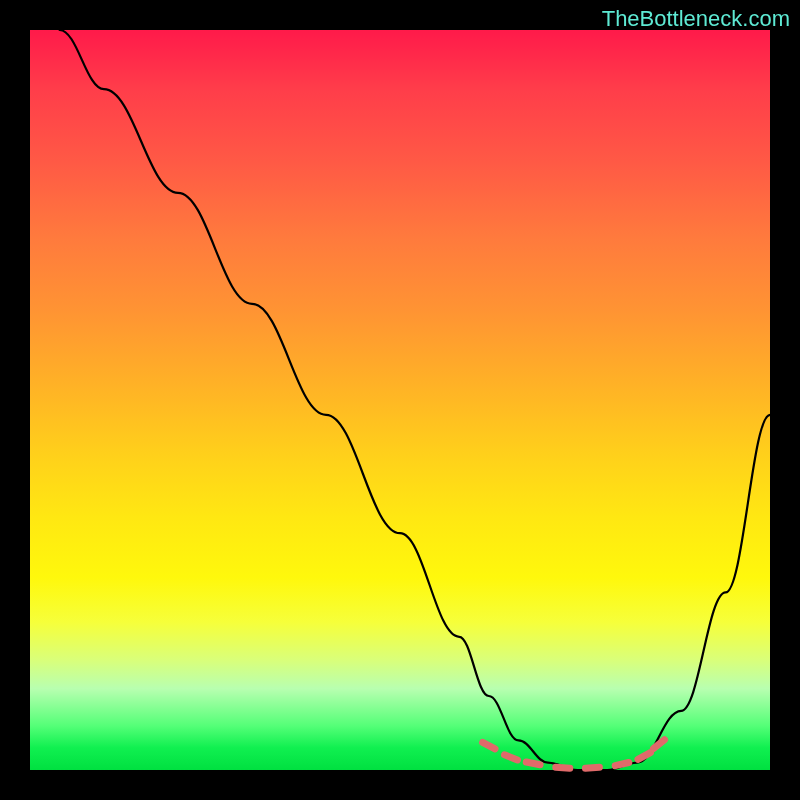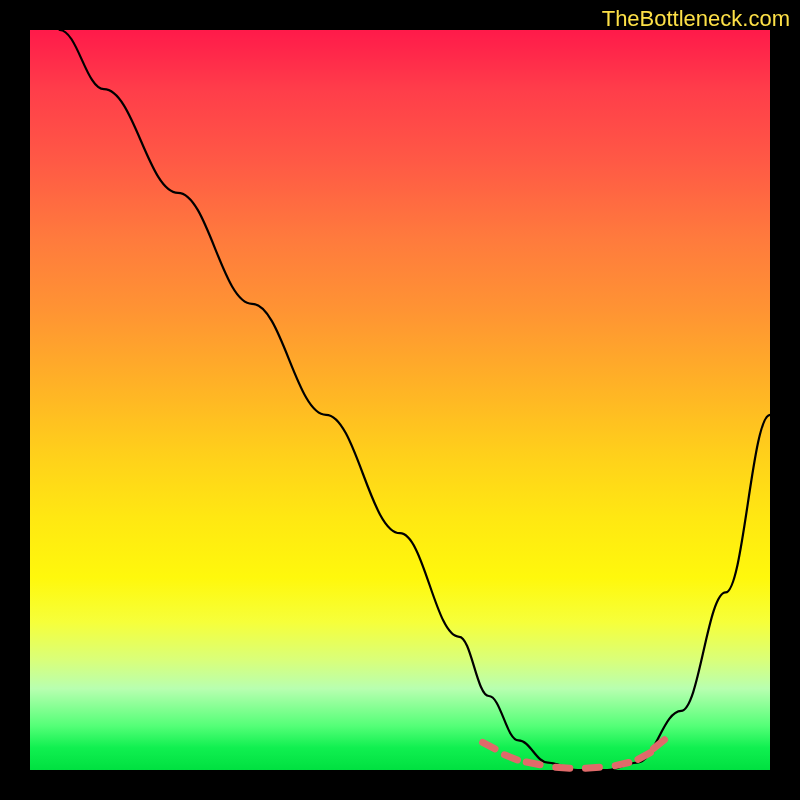--- a/index.html
+++ b/index.html
@@ -8,21 +8,21 @@
     width: 800px;
     height: 800px;
     background: #000;
     position: relative;
     font-family: Arial, Helvetica, sans-serif;
   }
   .watermark {
     position: absolute;
     top: 6px;
     right: 10px;
-    color: #fde047;
+    color: #5eead4;
     font-size: 22px;
     font-weight: 500;
     z-index: 10;
   }
   .plot-area {
     position: absolute;
     left: 30px;
     top: 30px;
     width: 740px;
     height: 740px;

